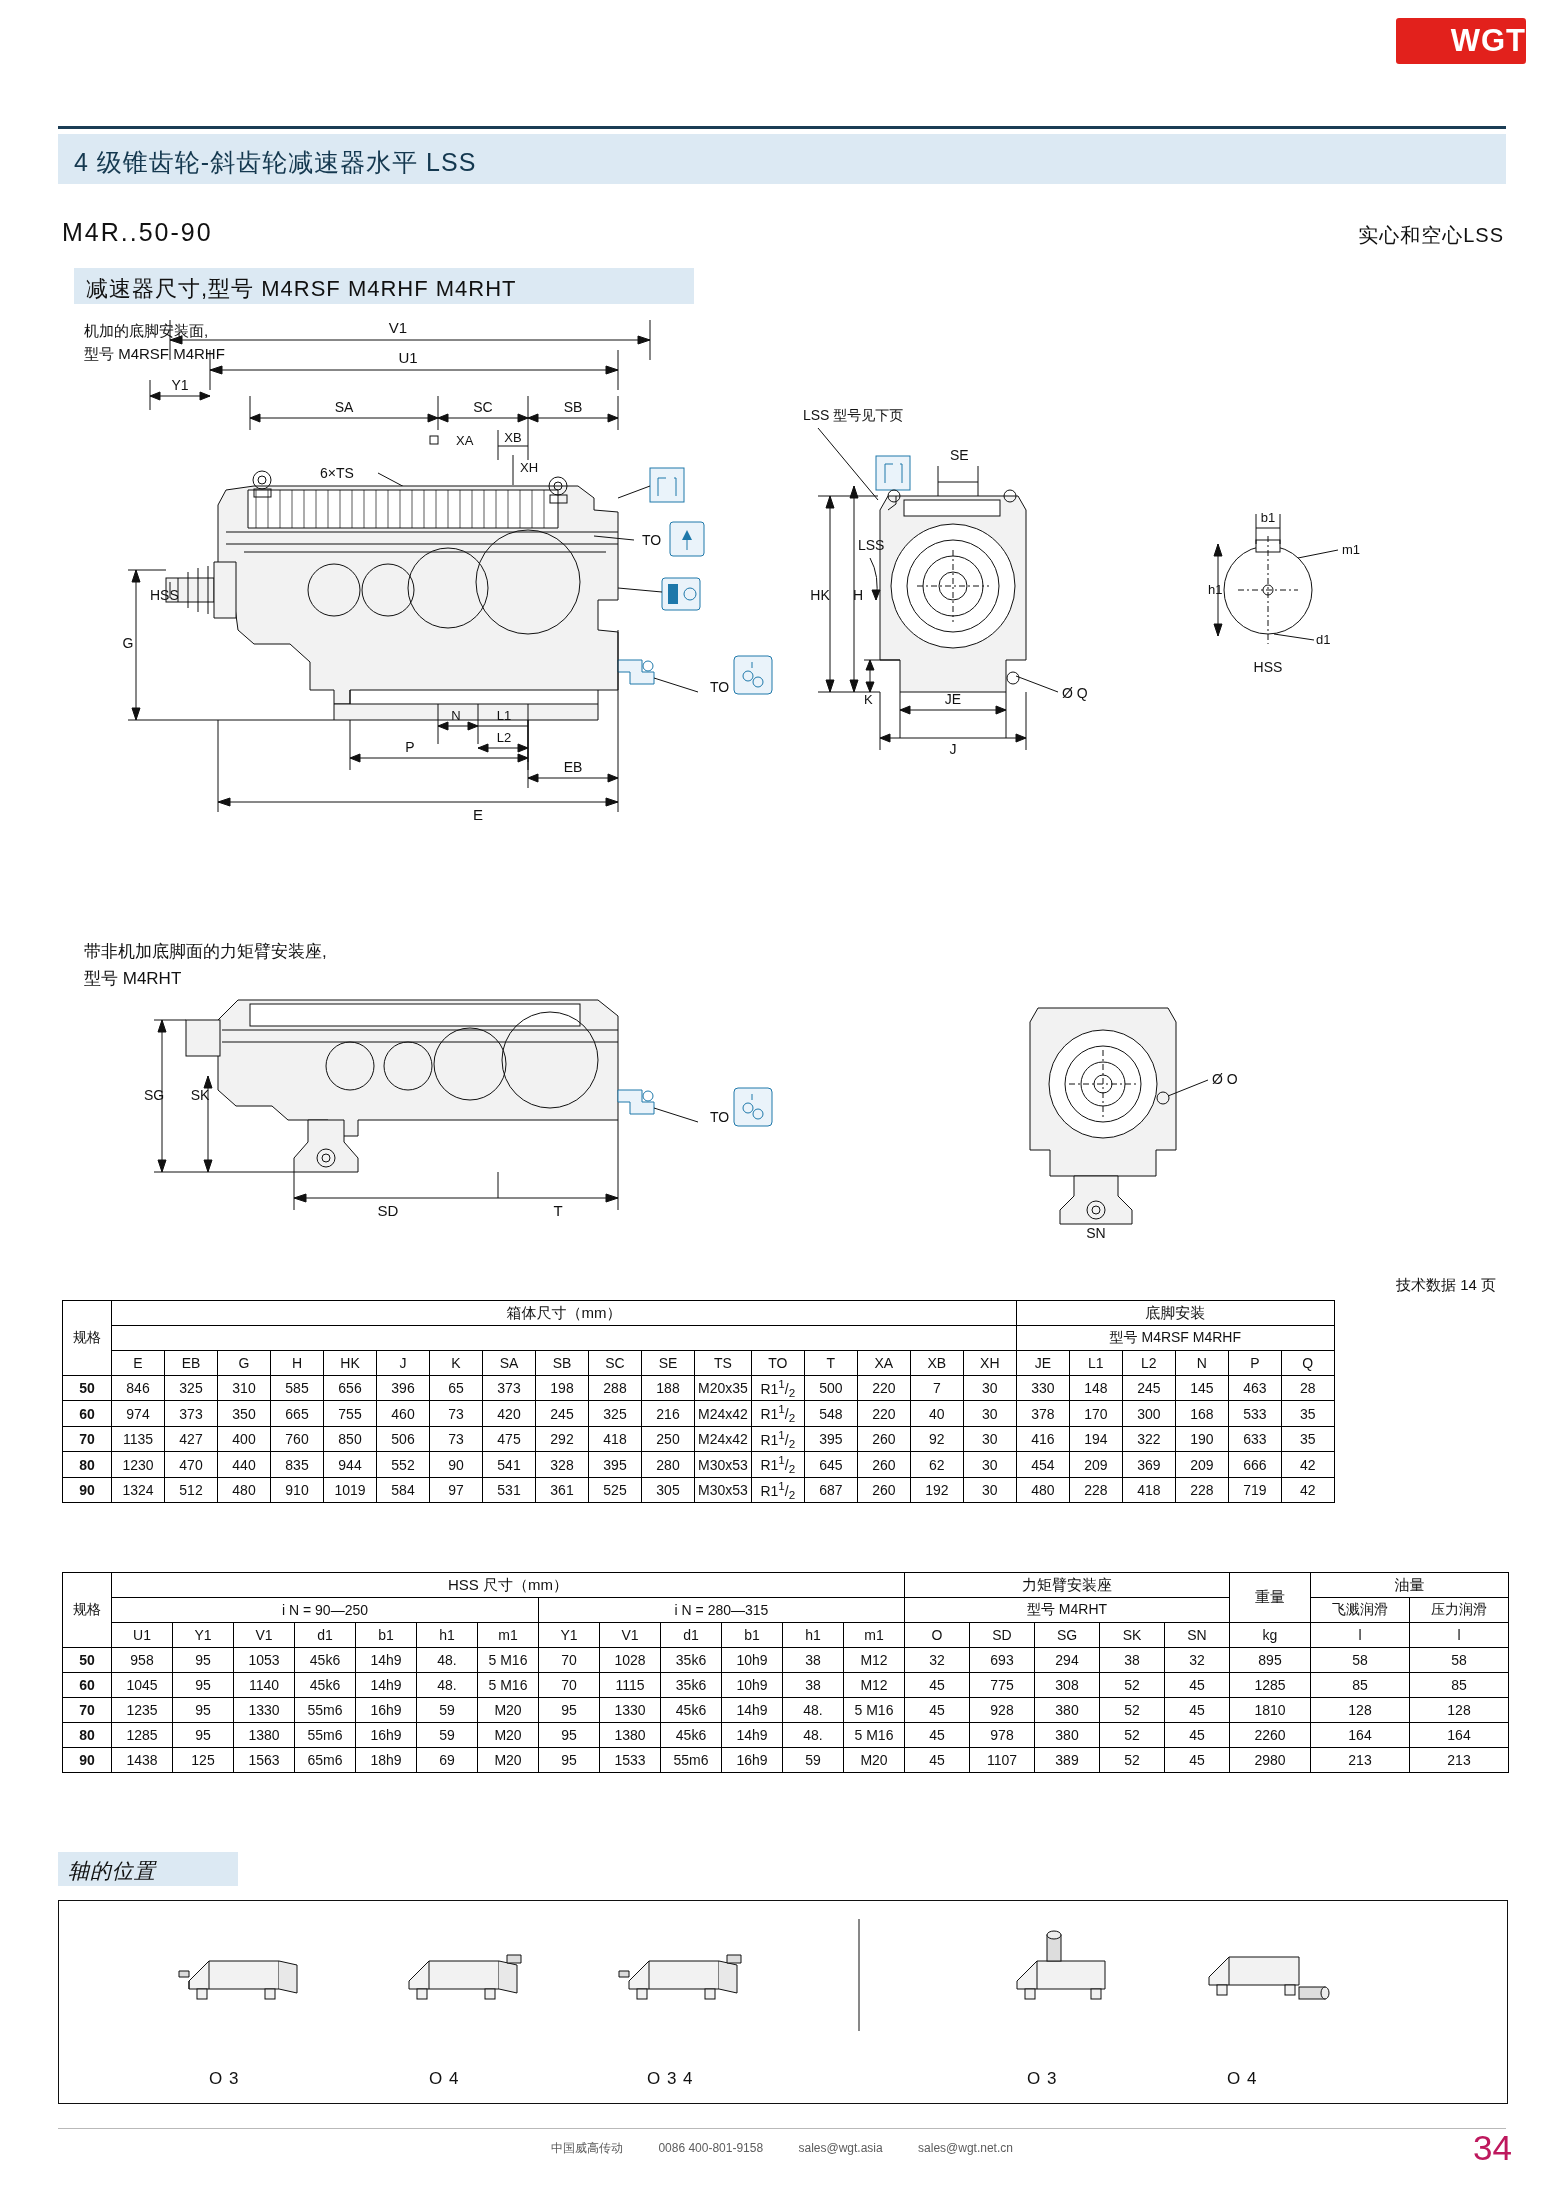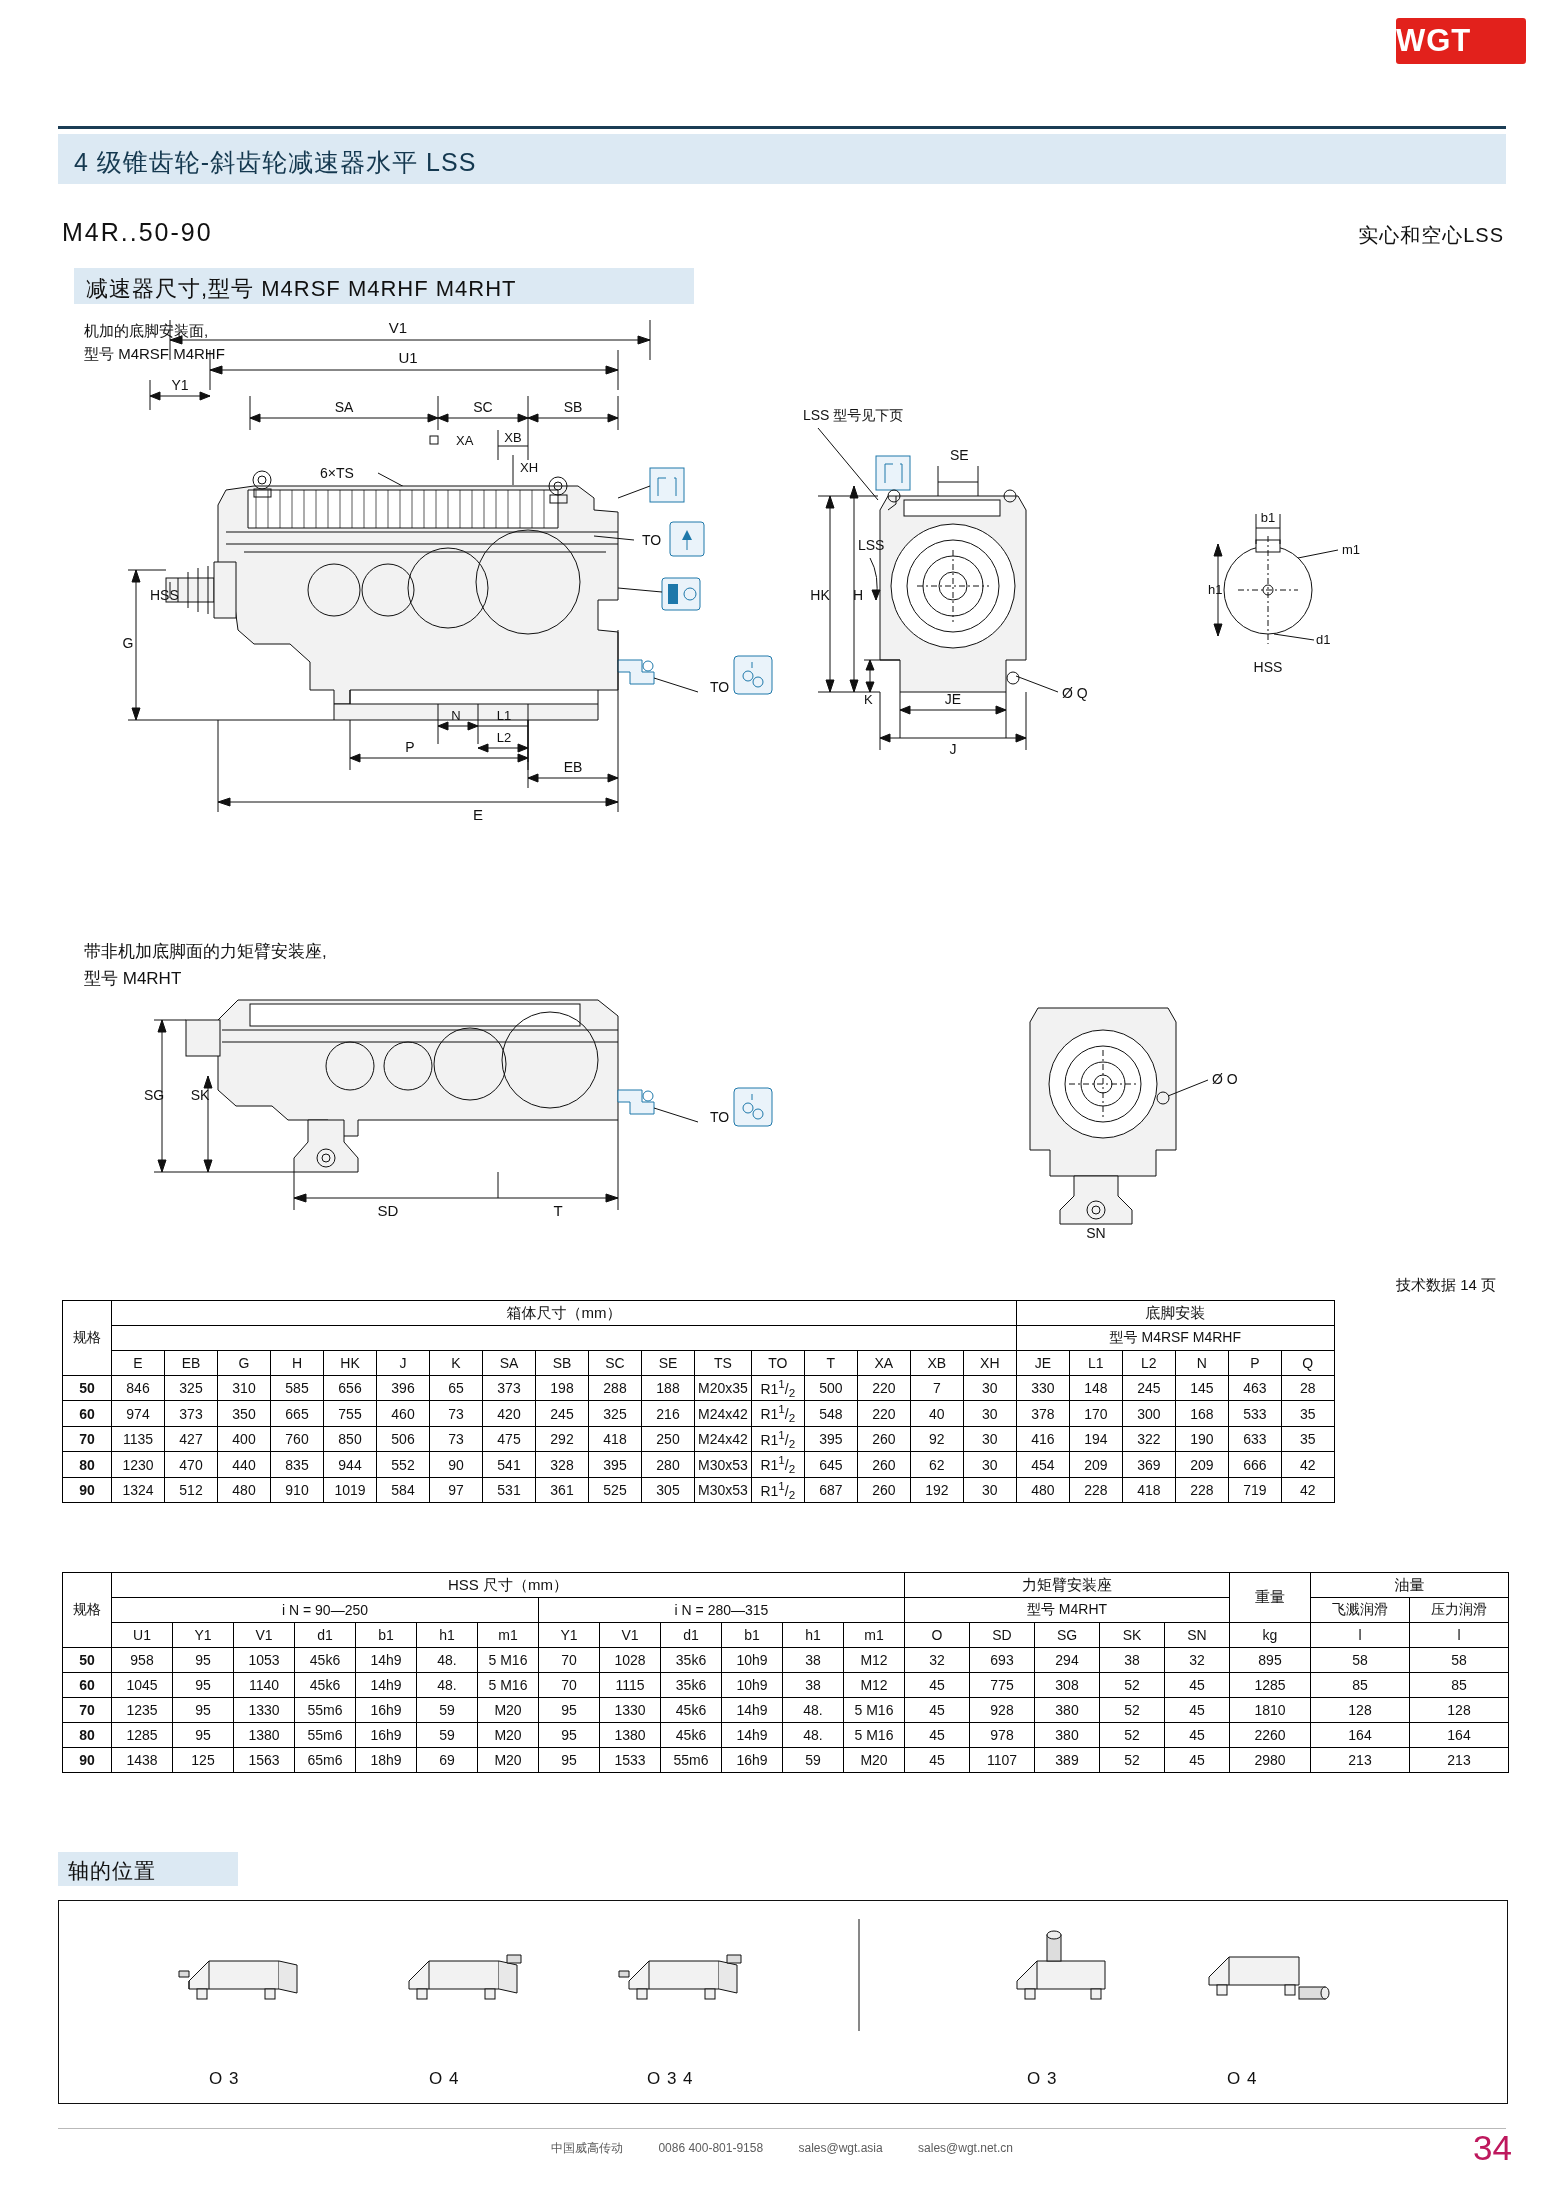--- a/index.html
+++ b/index.html
@@ -9,21 +9,21 @@
     color:#111;
     position:relative;
     overflow:hidden;
   }
   .page{position:relative;width:1564px;height:2208px;}
 
   
   .logo{
     position:absolute;right:38px;top:18px;width:130px;height:46px;
     background:#e2211c;border-radius:3px;
-    display:flex;align-items:center;justify-content:flex-start;
+    display:flex;align-items:center;justify-content:flex-end;
   }
   .logo span{color:#fff;font-weight:bold;font-size:31px;letter-spacing:1px;font-family:"Liberation Sans",sans-serif;}
 
   .title-bar{
     position:absolute;left:58px;top:134px;width:1448px;height:50px;
     background:#dce9f3;
   }
   .title-bar .t{
     position:absolute;left:16px;top:12px;font-size:25px;color:#14384f;letter-spacing:1px;
   }
@@ -54,21 +54,21 @@
     border:1px solid #000;padding:1px 3px;text-align:center;font-weight:normal;
     font-family:"Liberation Sans",sans-serif;
   }
   .t1 td,.t1 th{height:22px;}
   .t2 td,.t2 th{height:22px;}
   .rowlabel{font-weight:bold;}
   .thead-big{font-size:15px;}
 
   
   .shaft-band{position:absolute;left:58px;top:1852px;width:180px;height:34px;background:#dce9f3;}
-  .shaft-band .t{position:absolute;left:10px;top:5px;font-size:21px;letter-spacing:1px;}
+  .shaft-band .t{position:absolute;left:10px;top:5px;font-size:21px;letter-spacing:1px;font-style:italic;}
   .shaft-box{position:absolute;left:58px;top:1900px;width:1448px;height:202px;border:1px solid #111;}
   .shaft-label{position:absolute;font-size:17px;letter-spacing:1px;}
 
   
   .footer-rule{position:absolute;left:58px;top:2128px;width:1448px;height:1px;background:#b9b9b9;}
   .footer{position:absolute;left:0;top:2140px;width:1564px;text-align:center;font-size:12px;color:#5c5c5c;}
   .footer span{margin:0 16px;}
   .pageno{position:absolute;right:52px;top:2128px;font-size:35px;color:#be185d;}
 
   svg{display:block;}

